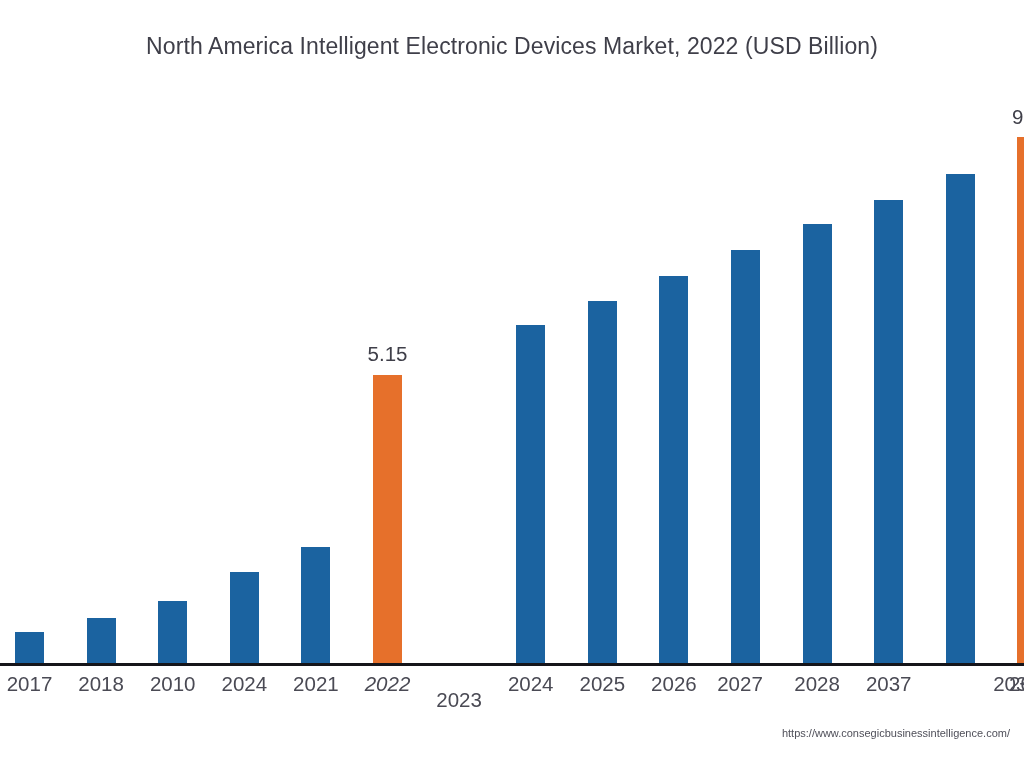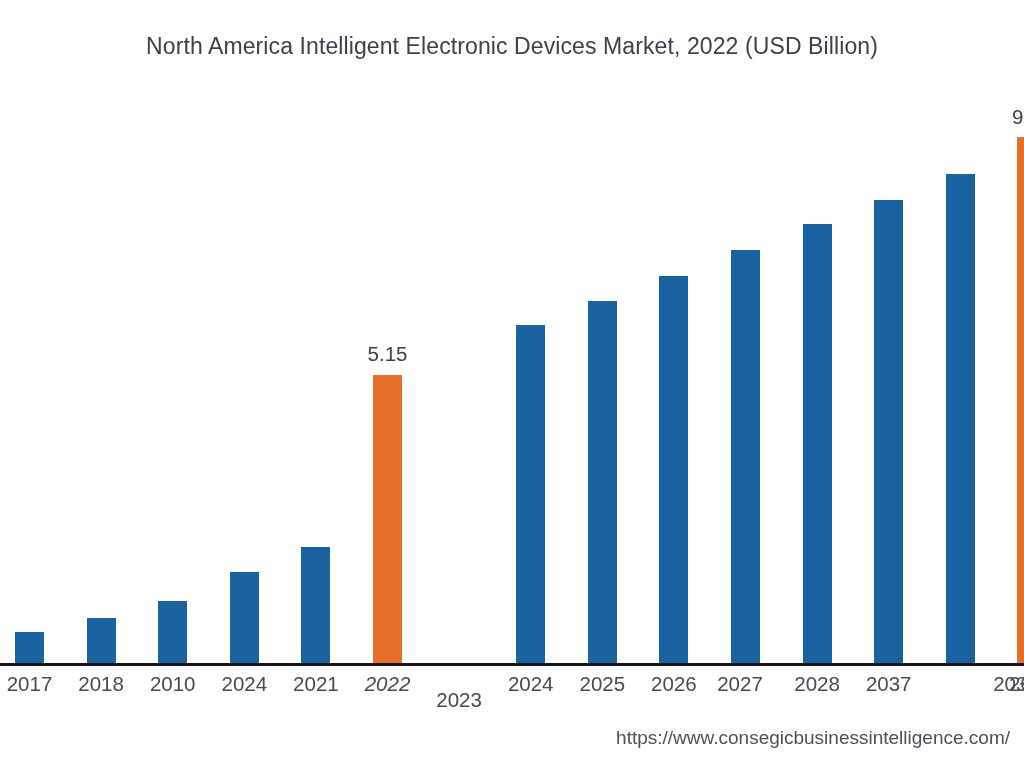--- a/index.html
+++ b/index.html
@@ -80,21 +80,21 @@
     top: 0;
     font-size: 20.5px;
     color: #4a4a54;
     text-align: center;
     white-space: nowrap;
   }
   #source-url {
     position: absolute;
     right: 14px;
     top: 727px;
-    font-size: 19px;
+    font-size: 11px;
     color: #4f4f59;
     white-space: nowrap;
   }
 </style>
 </head>
 <body>
 
 <div id="chart-root">
 
   <div id="chart-title">North America Intelligent Electronic Devices Market, 2022 (USD Billion)</div>

